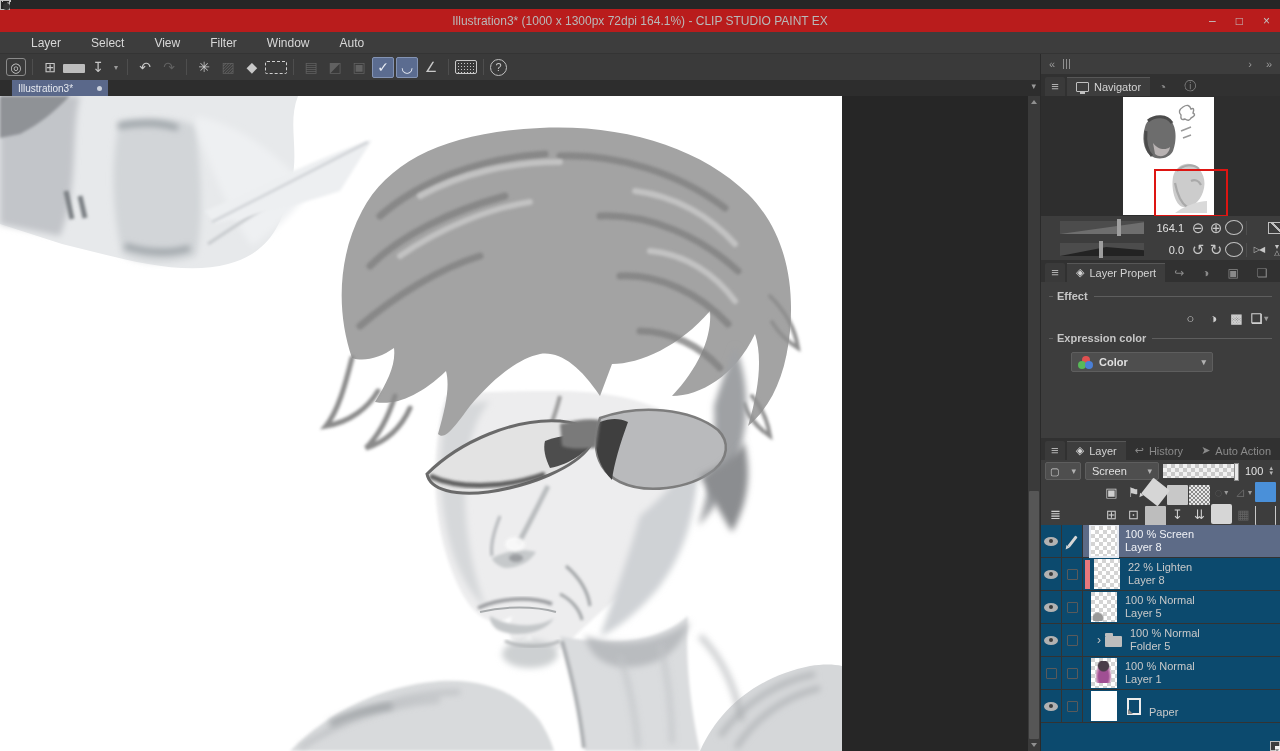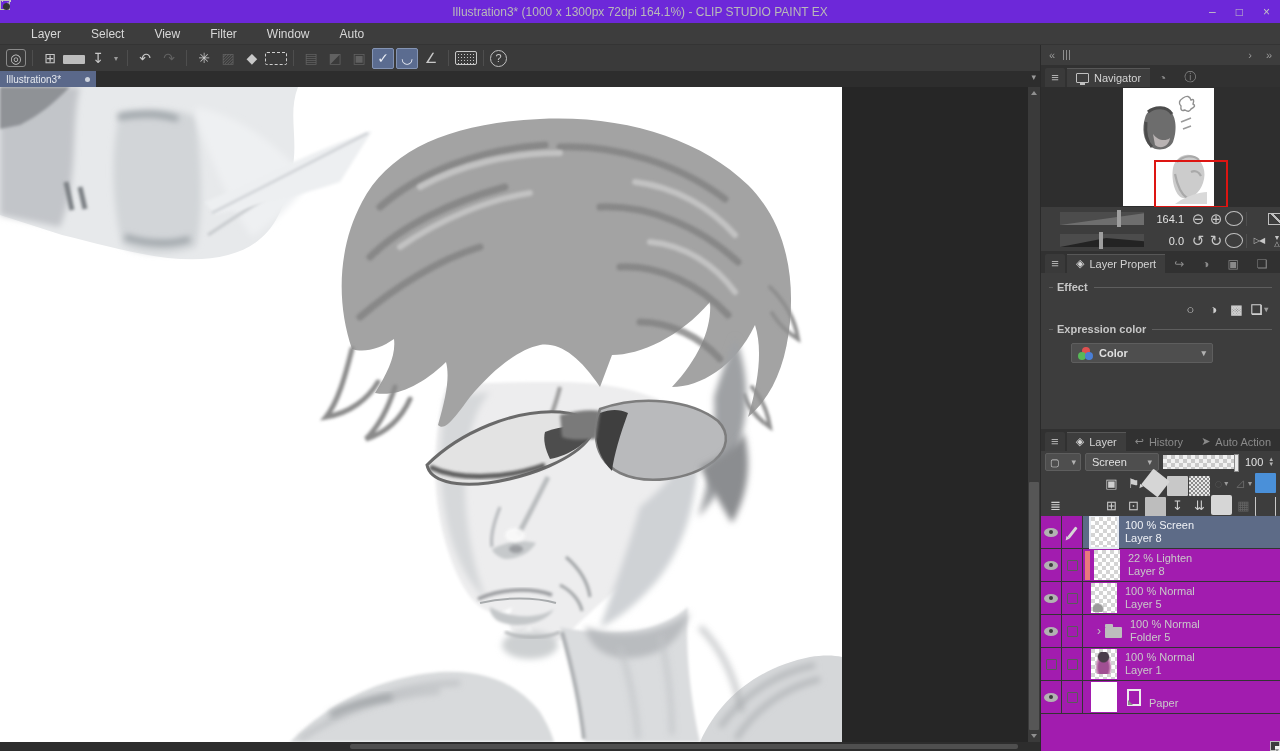--- a/index.html
+++ b/index.html
@@ -1,22 +1,22 @@
 <!DOCTYPE html>
 <html><head>
 <meta charset="utf-8">
 <style>
   * { box-sizing: border-box; margin: 0; padding: 0; }
   html,body { width:1280px; height:751px; overflow:hidden; background:#262626;
     font-family:"Liberation Sans", sans-serif; -webkit-font-smoothing:antialiased; }
   .app { width:1280px; height:751px; display:flex; flex-direction:column; }
 
   
-  .titlebar { height:23px; background:#6d28d9; color:#b9b9b9; font-size:12px;
-    display:flex; align-items:center; justify-content:center; position:relative; flex:none; }
+  .titlebar { height:23px; background:#b91c1c; color:#b9b9b9; font-size:12px;
+    display:flex; align-items:center; justify-content:center; position:relative; flex:none;margin-top:9px; }
   .wctrls { position:absolute; right:10px; top:0; height:23px; display:flex; gap:20px;
     align-items:center; color:#c4c4c4; font-size:12px; }
   .wctrls span { cursor:default; }
 
   
   .menubar { height:22px; background:#3d3d3d; display:flex; align-items:center;
     padding-left:16px; flex:none; border-bottom:1px solid #343434;}
   .menu-item { color:#d8d8d8; font-size:12px; padding:0 15px; height:22px; line-height:22px; }
 
   .cols { flex:1; display:flex; min-height:0; }
@@ -32,21 +32,21 @@
   .tbi.boxed { border:1px solid #8a8a8a; width:20px; min-width:20px; height:18px; font-size:13px; border-radius:3px;}
   .tbi.mini { min-width:10px; font-size:8px; color:#9a9a9a; }
   .tbi.round { border:1px solid #c0c0c0; border-radius:50%; width:17px; min-width:17px; height:17px; font-size:11px; }
   .tbi.st-disabled { color:#616161; }
   .tbi.st-active { background:#5b6c90; border:1px solid #8494b4; color:#e8ecf4; }
   .vsep { width:1px; height:16px; background:#4e4e4e; margin:0 5px; display:inline-block; }
 
   
   .tabstrip { height:16px; background:#2d2d2d; display:flex; align-items:stretch; flex:none; position:relative;}
   .doctab { width:96px; background:#5a688a; color:#e6e9ef; font-size:10px; display:flex;
-    align-items:center; padding:0 6px; gap:6px; }
+    align-items:center; padding:0 6px; gap:6px;margin-left:12px; }
   .doctab .dot { width:5px; height:5px; border-radius:50%; background:#ccd2dd; margin-left:auto; }
   .strip-chevron { position:absolute; right:4px; top:1px; color:#9a9a9a; font-size:9px; }
 
   
   .viewport { height:655px; position:relative; background:#262626; flex:none; overflow:hidden;}
   .canvas-white { position:absolute; left:0; top:0; width:842px; height:655px; background:#ffffff; overflow:hidden; }
   .canvas-white svg { display:block; }
   .vscroll { position:absolute; right:0; top:0; width:12px; height:655px; background:#3a3a3a; }
   .vscroll .thumb { position:absolute; left:1px; width:10px; top:395px; height:248px; background:#565656; border-radius:1px;}
   .arr { position:absolute; left:3px; width:0; height:0; border-left:3px solid transparent; border-right:3px solid transparent; }
@@ -155,21 +155,21 @@
     background:conic-gradient(#f2f2f2 25%, #c9c9c9 0 50%, #f2f2f2 0 75%, #c9c9c9 0) 0 0/8px 8px; }
   .opslider::after { content:""; position:absolute; right:0; top:-1px; width:3px; height:16px; background:#e9e9e9; border:1px solid #8a8a8a;}
   .opval { color:#e2e2e2; font-size:11px; margin-left:2px; }
   .spin { display:inline-flex; flex-direction:column; line-height:5px; font-size:6px; color:#b5b5b5; margin-left:1px;}
   .lockrow, .toolrow { height:22px; display:flex; align-items:center; flex:none; padding:0 4px; }
   .lockrow { justify-content:flex-end; gap:1px; }
   .toolrow { gap:1px; }
   .toolrow .right { margin-left:auto; display:flex; gap:1px; align-items:center;}
 
   
-  .layerlist { flex:1; overflow:hidden; background:#a21caf; }
+  .layerlist { flex:1; overflow:hidden; background:#0c4a6e; }
   .lrow { height:33px; display:grid; grid-template-columns:21px 21px 1fr; border-bottom:1px solid #333; }
   .cell { display:flex; align-items:center; justify-content:center; border-right:1px solid #333; }
   .emptybox { width:11px; height:11px; border:1px solid #5a5a5a; border-radius:1px; display:inline-block;}
   .lrow .ico-pen { display:none; } .lrow .eyebox { display:none; } .lrow.editing .ico-pen { display:block; } .lrow.hidden .eyebox { display:inline-block; }
   .lbody { display:flex; align-items:center; position:relative; padding-left:8px; }
   .lrow.selected .lbody { background:#5d6b87; }
   .colorbar { display:none; position:absolute; left:2px; top:2px; width:5px; height:29px; background:#e8787c; }
   .lrow.marked .colorbar { display:block; }
   .thumb { width:26px; height:30px; flex:none; position:relative;
     background:conic-gradient(#ffffff 25%, #d4d4d4 0 50%, #ffffff 0 75%, #d4d4d4 0) 0 0/8px 8px; }

